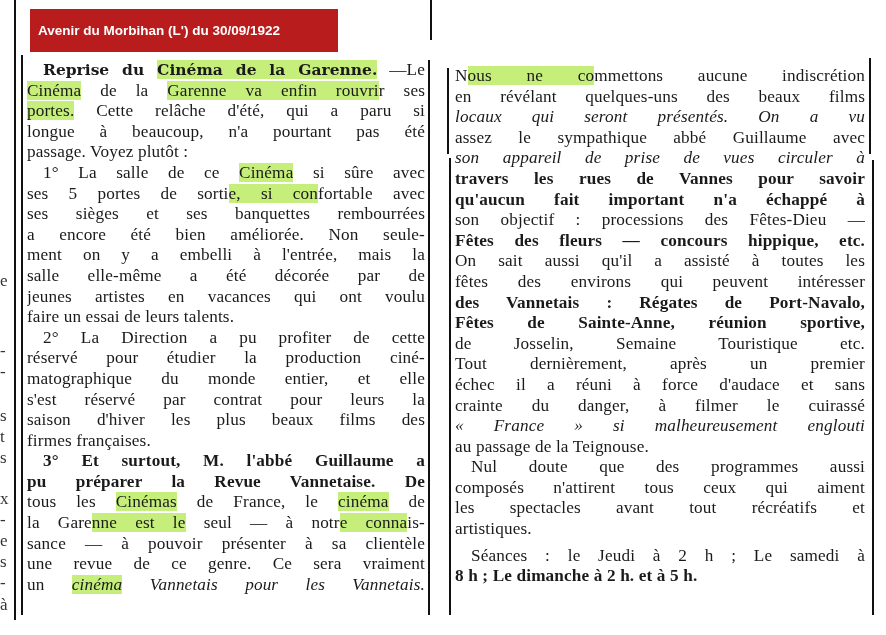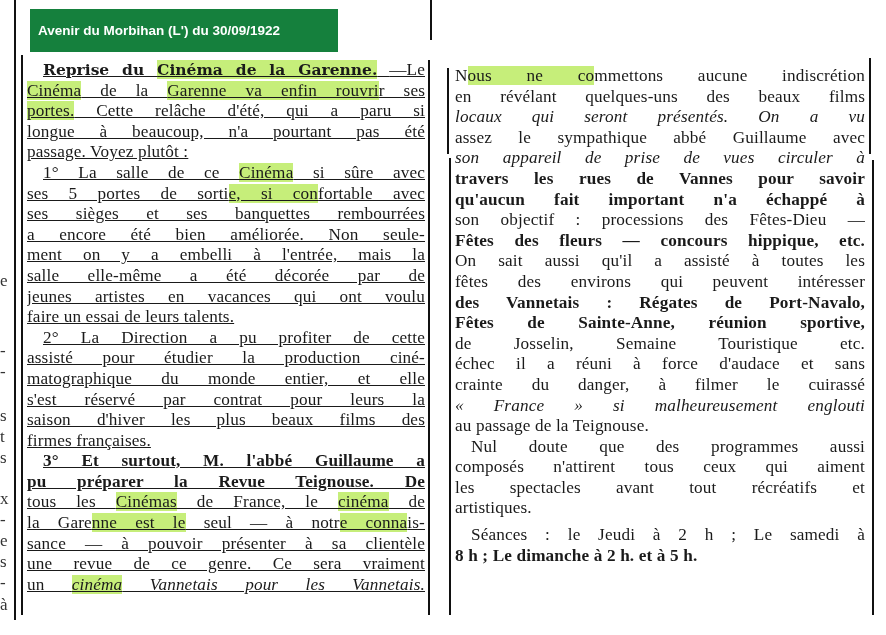--- a/index.html
+++ b/index.html
@@ -13,31 +13,31 @@
     position: absolute; left: 0; top: 0; width: 12px; height: 635px;
   }
   .margin-char {
     position: absolute; left: 0; font-size: 17px; line-height: 1; color: #333;
   }
   .vline {
     position: absolute; background: #111;
   }
   .title-badge {
     position: absolute; left: 30px; top: 9px; width: 308px; height: 43px;
-    background: #15803d; color: #ffffff;
+    background: #b91c1c; color: #ffffff;
     font-family: "Liberation Sans", "DejaVu Sans", sans-serif;
     font-weight: bold; font-size: 13.5px;
     display: flex; align-items: center; padding-left: 8px; box-sizing: border-box;
   }
   .col {
     position: absolute;
     font-size: 17.2px; line-height: 20.6px;
     letter-spacing: 0.15px;
   }
-  .col-left { left: 27px; top: 60px; width: 398px; text-decoration: underline; }
+  .col-left { left: 27px; top: 60px; width: 398px; }
   .col-right { left: 455px; top: 66px; width: 410px; }
   .line {
     white-space: nowrap; text-align: justify; text-align-last: justify;
     height: 20.6px; overflow: hidden;
   }
   .line.last { text-align-last: left; }
   .indent { padding-left: 16px; }
   .bold { font-weight: bold; }
   .it { font-style: italic; }
   .hl { background: #c6ee7a; }
@@ -84,27 +84,27 @@
   <div class="line last">passage. Voyez plutôt :</div>
   <div class="line indent"><span>1° La salle de ce </span><span class="hl">Cinéma</span><span> si sûre avec</span></div>
   <div class="line"><span>ses 5 portes de sorti</span><span class="hl">e, si con</span><span>fortable avec</span></div>
   <div class="line">ses sièges et ses banquettes rembourrées</div>
   <div class="line">a encore été bien améliorée. Non seule-</div>
   <div class="line">ment on y a embelli à l'entrée, mais la</div>
   <div class="line">salle elle-même a été décorée par de</div>
   <div class="line">jeunes artistes en vacances qui ont voulu</div>
   <div class="line last">faire un essai de leurs talents.</div>
   <div class="line indent">2° La Direction a pu profiter de cette</div>
-  <div class="line">assisté pour étudier la production ciné-</div>
+  <div class="line">réservé pour étudier la production ciné-</div>
   <div class="line">matographique du monde entier, et elle</div>
   <div class="line">s'est réservé par contrat pour leurs la</div>
   <div class="line">saison d'hiver les plus beaux films des</div>
   <div class="line last">firmes françaises.</div>
   <div class="line indent bold">3° Et surtout, M. l'abbé Guillaume a</div>
-  <div class="line bold">pu préparer la Revue Teignouse. De</div>
+  <div class="line bold">pu préparer la Revue Vannetaise. De</div>
   <div class="line"><span>tous les </span><span class="hl">Cinémas</span><span> de France, le </span><span class="hl">cinéma</span><span> de</span></div>
   <div class="line"><span>la Gare</span><span class="hl">nne est le</span><span> seul — à notr</span><span class="hl">e conna</span><span>is-</span></div>
   <div class="line">sance — à pouvoir présenter à sa clientèle</div>
   <div class="line">une revue de ce genre. Ce sera vraiment</div>
   <div class="line"><span>un </span><span class="hl it">cinéma</span><span class="it"> Vannetais pour les Vannetais.</span></div>
 </div>
 
 <div class="col col-right">
   <div class="line"><span>N</span><span class="hl">ous ne co</span><span>mmettons aucune indiscrétion</span></div>
   <div class="line">en révélant quelques-uns des beaux films</div>
@@ -113,20 +113,21 @@
   <div class="line it" style="margin-top:0">son appareil de prise de vues circuler à</div>
   <div class="line bold">travers les rues de Vannes pour savoir</div>
   <div class="line bold">qu'aucun fait important n'a échappé à</div>
   <div class="line">son objectif : processions des Fêtes-Dieu —</div>
   <div class="line bold">Fêtes des fleurs — concours hippique, etc.</div>
   <div class="line">On sait aussi qu'il a assisté à toutes les</div>
   <div class="line">fêtes des environs qui peuvent intéresser</div>
   <div class="line bold">des Vannetais : Régates de Port-Navalo,</div>
   <div class="line bold">Fêtes de Sainte-Anne, réunion sportive,</div>
   <div class="line">de Josselin, Semaine Touristique etc.</div>
+  <div class="line">Tout dernièrement, après un premier</div>
   <div class="line">échec il a réuni à force d'audace et sans</div>
   <div class="line">crainte du danger, à filmer le cuirassé</div>
   <div class="line it">« France » si malheureusement englouti</div>
   <div class="line last">au passage de la Teignouse.</div>
   <div class="line indent" style="">Nul doute que des programmes aussi</div>
   <div class="line">composés n'attirent tous ceux qui aiment</div>
   <div class="line">les spectacles avant tout récréatifs et</div>
   <div class="line last">artistiques.</div>
   <div class="line indent" style="margin-top:6px">Séances : le Jeudi à 2 h ; Le samedi à</div>
   <div class="line last bold">8 h ; Le dimanche à 2 h. et à 5 h.</div>

